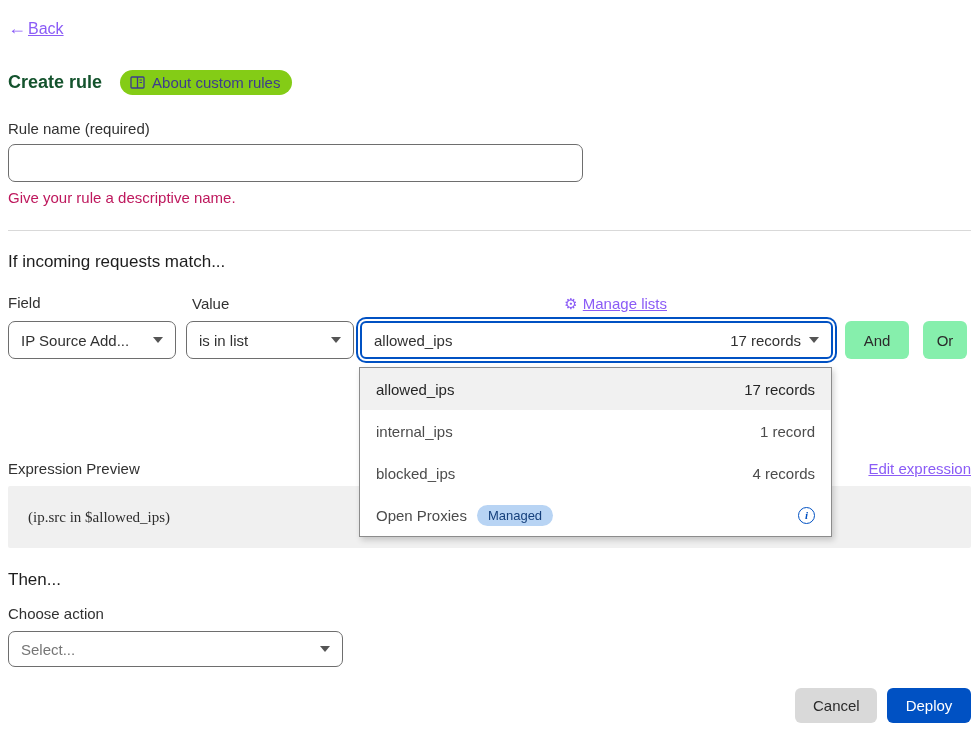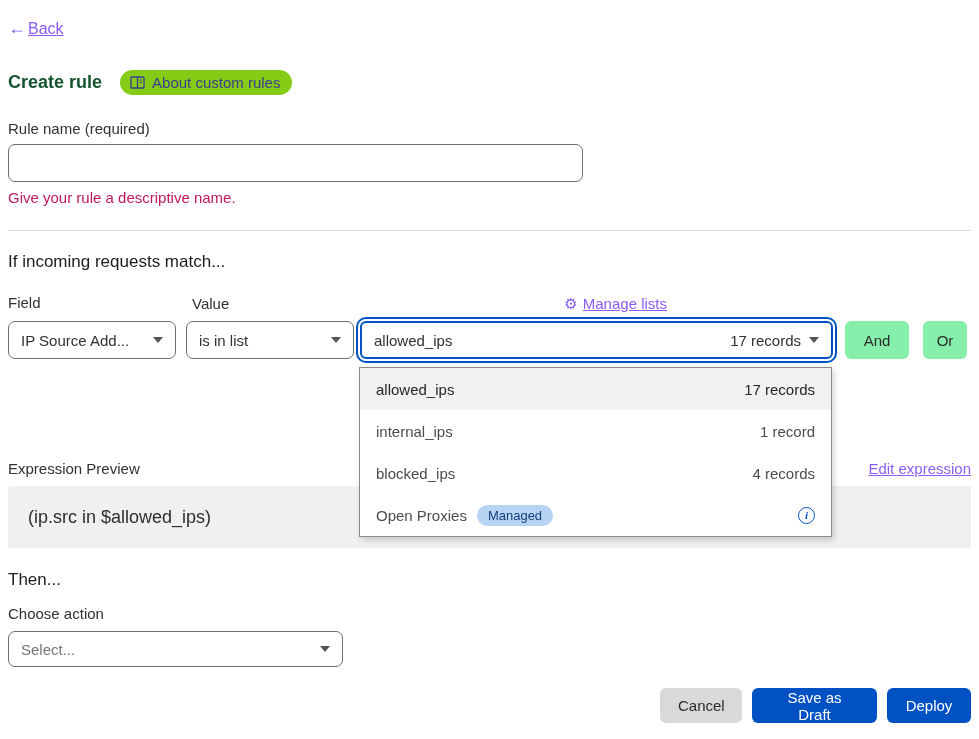--- a/index.html
+++ b/index.html
@@ -113,21 +113,21 @@
     display: inline-flex; align-items: center; justify-content: center;
     cursor: pointer; font-style: italic; font-weight: bold;
   }
 
   
   .expr-label-row { margin-top: 99px; display: flex; justify-content: space-between; align-items: center; height: 20px; }
   .expr-block {
     margin-top: 8px; height: 62px; background: #f0f0f0; border-radius: 2px;
     display: flex; align-items: center; padding: 0 20px;
   }
-  .expr-code { font-family: Liberation Sans, sans-serif; font-size: 18px; color: #2e2e2e; }
+  .expr-code { font-family: Liberation Serif, serif; font-size: 15px; color: #2e2e2e; }
 
   
   .then-heading { margin-top: 22px; }
   .action-label { margin-top: 13px; }
   .action-select { margin-top: 8px; width: 335px; height: 36px; }
   .action-select .placeholder { color: #757575; }
 
   
   .footer-row { margin-top: 21px; display: flex; justify-content: flex-end; gap: 10px; }
   .btn {
@@ -239,15 +239,14 @@
 
 <div class="section-heading then-heading">Then...</div>
 <div class="field-label action-label">Choose action</div>
 <div class="select-box action-select">
   <span class="placeholder">Select...</span>
   <span class="chev"></span>
 </div>
 
 <div class="footer-row">
   <button class="btn btn-gray">Cancel</button>
-  <button class="btn btn-blue btn-save">Save as Draft</button>
   <button class="btn btn-blue btn-deploy">Deploy</button>
 </div>
 
 </body></html>

